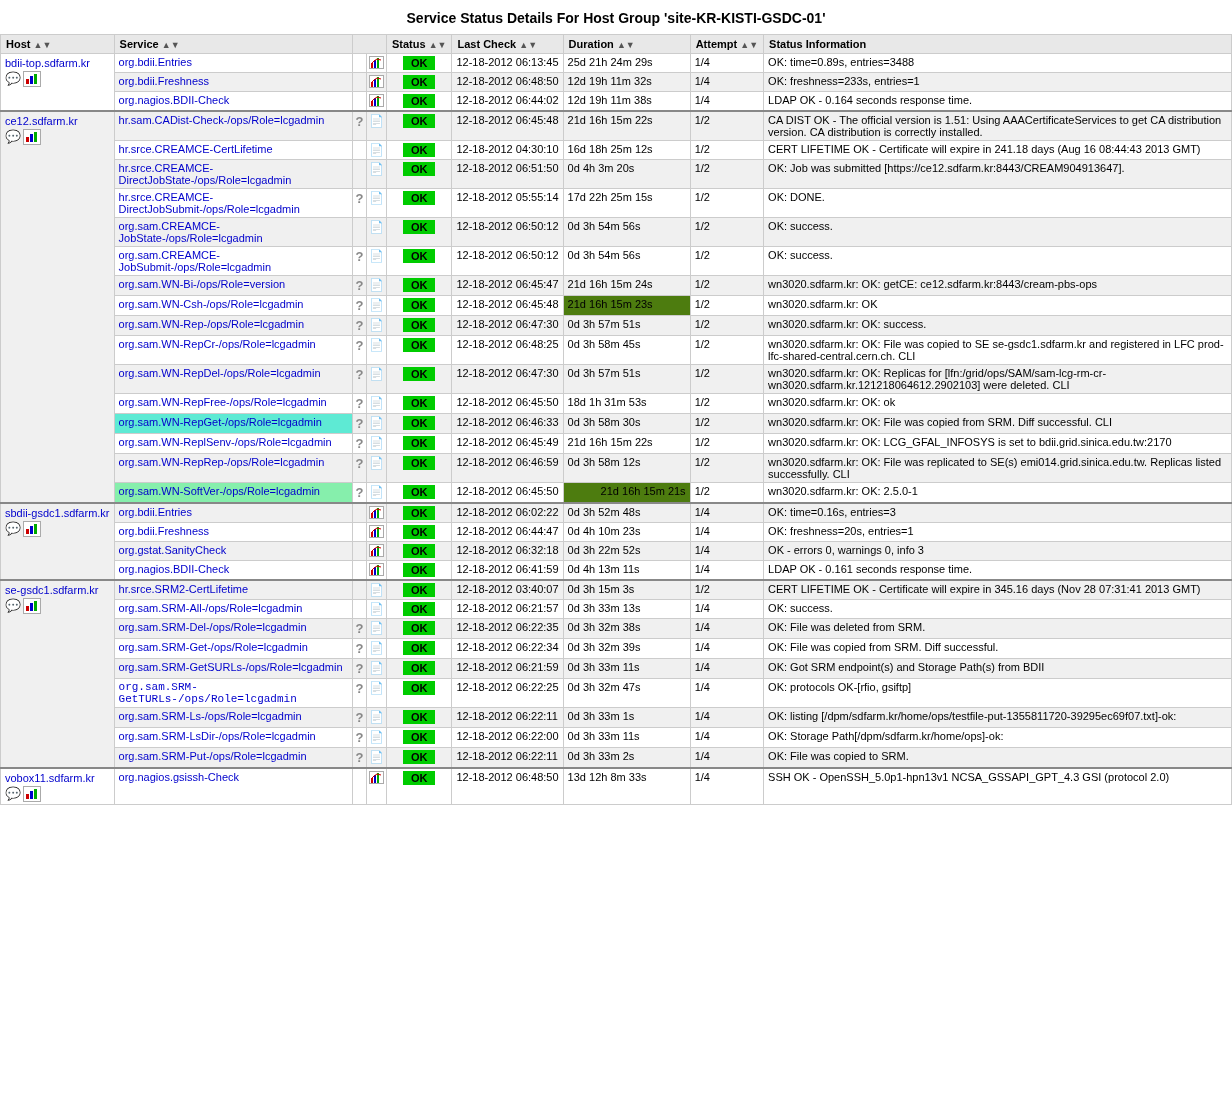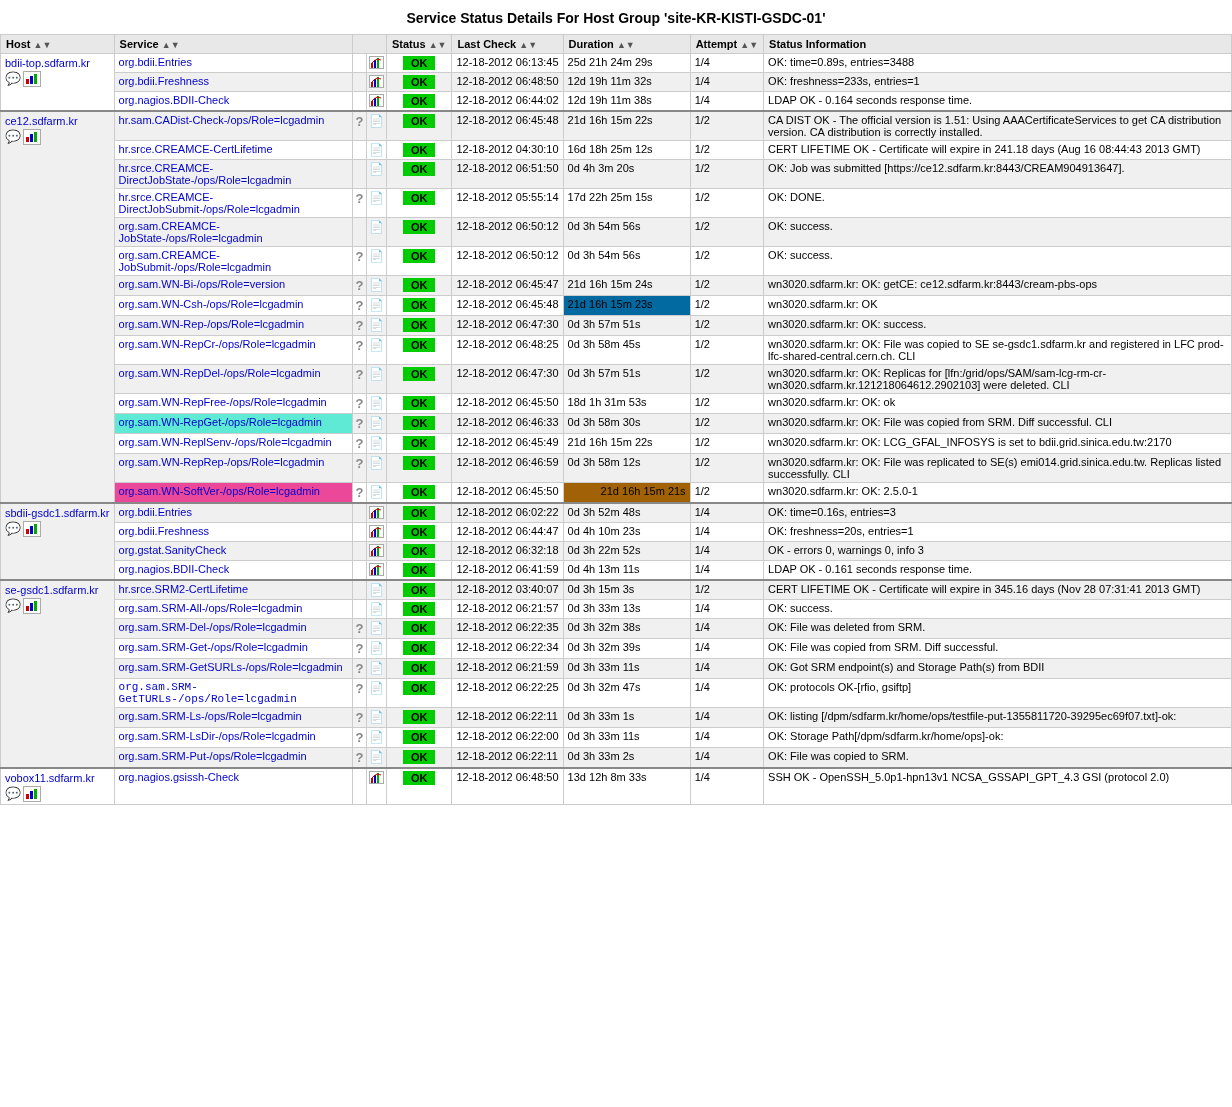--- a/index.html
+++ b/index.html
@@ -186,21 +186,21 @@
         <td style="white-space: nowrap; background-color: rgb(240, 240, 240);">21d 16h 15m 24s</td>
         <td style="white-space: nowrap; background-color: rgb(240, 240, 240);">1/2</td>
         <td style="background-color: rgb(240, 240, 240);">wn3020.sdfarm.kr: OK: getCE: ce12.sdfarm.kr:8443/cream-pbs-ops</td>
       </tr>
       <tr>
         <td style="background-color: rgb(255, 255, 255);"><a class="service-link">org.sam.WN-Csh-/ops/Role=lcgadmin</a></td>
         <td style="width: 14px; text-align: center; padding: 2px; background-color: rgb(255, 255, 255);"><span style="color: rgb(136, 136, 136); font-size: 13px; cursor: pointer; font-weight: bold;">?</span></td>
         <td style="width: 16px; text-align: center; padding: 2px; background-color: rgb(255, 255, 255);"><span style="cursor: pointer; font-size: 12px; color: rgb(85, 85, 85);">📄</span></td>
         <td style="text-align: center; white-space: nowrap; background-color: rgb(255, 255, 255);"><span class="status-ok" style="background: rgb(0, 204, 0); color: rgb(0, 0, 0); font-weight: bold; padding: 1px 8px; display: inline-block; font-size: 11px;">OK</span></td>
         <td style="white-space: nowrap; background-color: rgb(255, 255, 255);">12-18-2012 06:45:48</td>
-        <td style="white-space: nowrap; background-color: #0369a1;">21d 16h 15m 23s</td>
+        <td style="white-space: nowrap; background-color: #4d7c0f;">21d 16h 15m 23s</td>
         <td style="white-space: nowrap; background-color: rgb(255, 255, 255);">1/2</td>
         <td style="background-color: rgb(255, 255, 255);">wn3020.sdfarm.kr: OK</td>
       </tr>
       <tr>
         <td style="background-color: rgb(240, 240, 240); margin-left: 8px;"><a class="service-link">org.sam.WN-Rep-/ops/Role=lcgadmin</a></td>
         <td style="width: 14px; text-align: center; padding: 2px; background-color: rgb(240, 240, 240);"><span style="color: rgb(136, 136, 136); font-size: 13px; cursor: pointer; font-weight: bold;">?</span></td>
         <td style="width: 16px; text-align: center; padding: 2px; background-color: rgb(240, 240, 240);"><span style="cursor: pointer; font-size: 12px; color: rgb(85, 85, 85);">📄</span></td>
         <td style="text-align: center; white-space: nowrap; background-color: rgb(240, 240, 240);"><span class="status-ok" style="background: rgb(0, 204, 0); color: rgb(0, 0, 0); font-weight: bold; padding: 1px 8px; display: inline-block; font-size: 11px;">OK</span></td>
         <td style="white-space: nowrap; background-color: rgb(240, 240, 240);">12-18-2012 06:47:30</td>
         <td style="white-space: nowrap; background-color: rgb(240, 240, 240);">0d 3h 57m 51s</td>
@@ -261,26 +261,26 @@
         <td style="background-color: rgb(240, 240, 240);"><a class="service-link">org.sam.WN-RepRep-/ops/Role=lcgadmin</a></td>
         <td style="width: 14px; text-align: center; padding: 2px; background-color: rgb(240, 240, 240);"><span style="color: rgb(136, 136, 136); font-size: 13px; cursor: pointer; font-weight: bold;">?</span></td>
         <td style="width: 16px; text-align: center; padding: 2px; background-color: rgb(240, 240, 240);"><span style="cursor: pointer; font-size: 12px; color: rgb(85, 85, 85);">📄</span></td>
         <td style="text-align: center; white-space: nowrap; background-color: rgb(240, 240, 240);"><span class="status-ok" style="background: rgb(0, 204, 0); color: rgb(0, 0, 0); font-weight: bold; padding: 1px 8px; display: inline-block; font-size: 11px;">OK</span></td>
         <td style="white-space: nowrap; background-color: rgb(240, 240, 240);">12-18-2012 06:46:59</td>
         <td style="white-space: nowrap; background-color: rgb(240, 240, 240);">0d 3h 58m 12s</td>
         <td style="white-space: nowrap; background-color: rgb(240, 240, 240);">1/2</td>
         <td style="background-color: rgb(240, 240, 240);">wn3020.sdfarm.kr: OK: File was replicated to SE(s) emi014.grid.sinica.edu.tw. Replicas listed successfully. CLI</td>
       </tr>
       <tr>
-        <td style="background-color: #ec4899;"><a class="service-link">org.sam.WN-SoftVer-/ops/Role=lcgadmin</a></td>
+        <td style="background-color: #86efac;"><a class="service-link">org.sam.WN-SoftVer-/ops/Role=lcgadmin</a></td>
         <td style="width: 14px; text-align: center; padding: 2px; background-color: rgb(255, 255, 255);"><span style="color: rgb(136, 136, 136); font-size: 13px; cursor: pointer; font-weight: bold;">?</span></td>
         <td style="width: 16px; text-align: center; padding: 2px; background-color: rgb(255, 255, 255);"><span style="cursor: pointer; font-size: 12px; color: rgb(85, 85, 85);">📄</span></td>
         <td style="text-align: center; white-space: nowrap; background-color: rgb(255, 255, 255);"><span class="status-ok" style="background: rgb(0, 204, 0); color: rgb(0, 0, 0); font-weight: bold; padding: 1px 8px; display: inline-block; font-size: 11px;">OK</span></td>
         <td style="white-space: nowrap; background-color: rgb(255, 255, 255);">12-18-2012 06:45:50</td>
-        <td style="white-space: nowrap; background-color: #a16207; padding-left: 37px;">21d 16h 15m 21s</td>
+        <td style="white-space: nowrap; background-color: #4d7c0f; padding-left: 37px;">21d 16h 15m 21s</td>
         <td style="white-space: nowrap; background-color: rgb(255, 255, 255);">1/2</td>
         <td style="background-color: rgb(255, 255, 255);">wn3020.sdfarm.kr: OK: 2.5.0-1</td>
       </tr>
       <tr style="border-top: 2px solid rgb(136, 136, 136);">
         <td rowspan="4" style="vertical-align: top; white-space: nowrap; padding-top: 3px; background-color: rgb(240, 240, 240);"><a class="host-link">sbdii-gsdc1.sdfarm.kr</a><br><div class="host-icons">
             <span style="cursor: pointer; font-size: 13px; color: rgb(85, 85, 85);">💬</span>
             <span style="cursor: pointer; font-size: 13px; color: rgb(204, 0, 0); display: inline-block; width: 18px; height: 16px; border: 1px solid rgb(170, 170, 170); background: rgb(255, 255, 255); text-align: center; line-height: 16px;"><svg width="14" height="12">
                 <rect x="1" y="7" width="3" height="5" fill="#cc0000"></rect>
                 <rect x="5" y="4" width="3" height="8" fill="#0000cc"></rect>
                 <rect x="9" y="2" width="3" height="10" fill="#00aa00"></rect>

